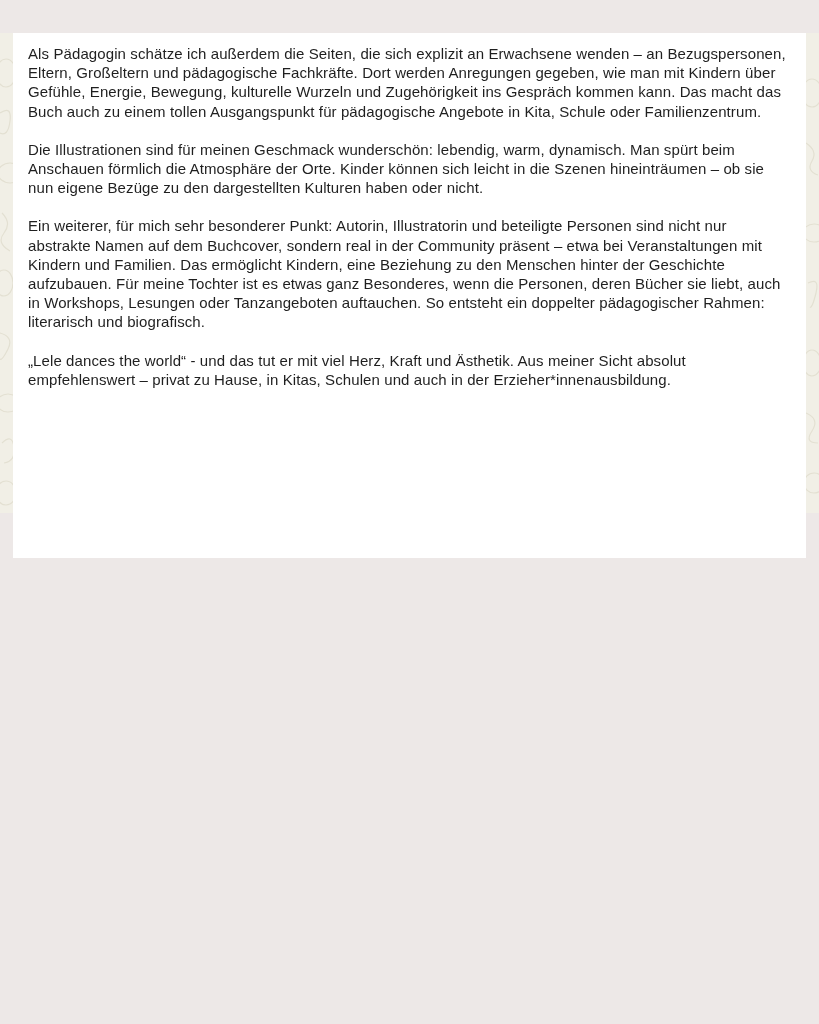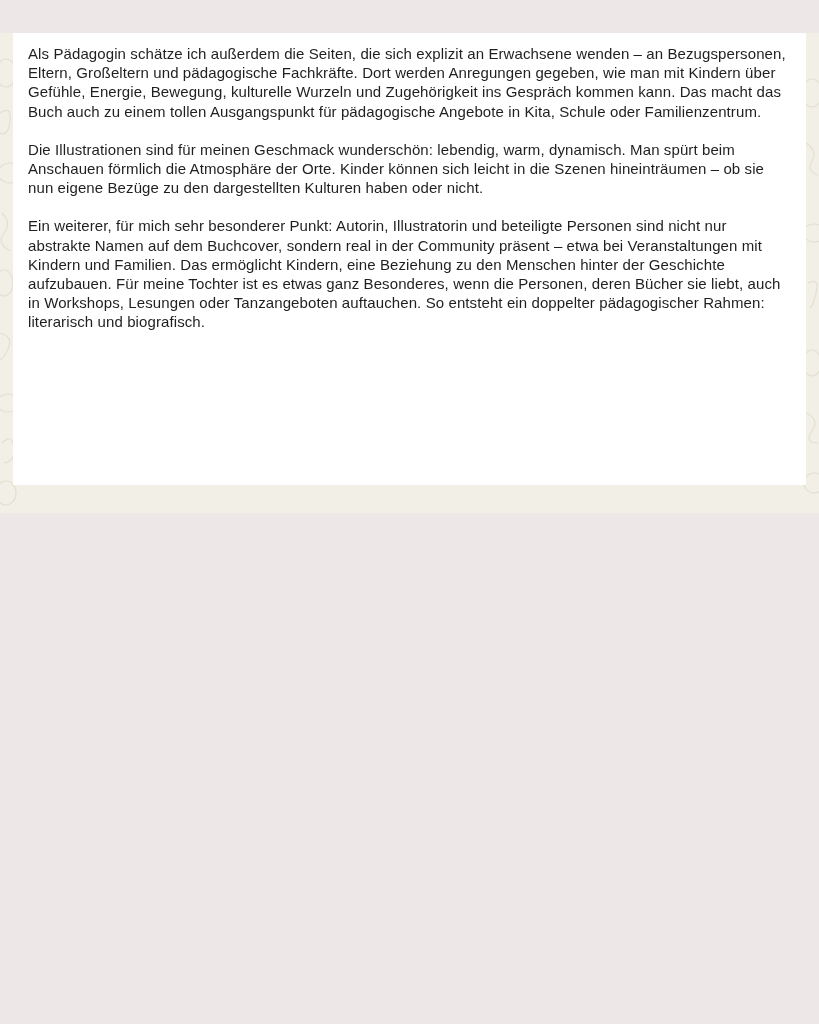--- a/index.html
+++ b/index.html
@@ -25,21 +25,21 @@
   }
   .pattern-band svg {
     display: block;
     opacity: 0.55;
   }
   .content-card {
     position: absolute;
     top: 33px;
     left: 13px;
     width: 793px;
-    height: 452px;
+    height: 525px;
     box-sizing: border-box;
     background: #ffffff;
     padding: 11px 15px 20px 15px;
   }
   .content-card p {
     margin: 0 0 19px 0;
     font-size: 15px;
     line-height: 19.2px;
     letter-spacing: 0.1px;
     color: #1f1f1f;
@@ -77,13 +77,14 @@
       <path d="M806 380 q 14 6 6 18 t 6 12"></path>
       <ellipse cx="814" cy="450" rx="10" ry="10"></ellipse>
     </g>
   </svg>
 </div>
 
 <div class="content-card">
   <p>Als Pädagogin schätze ich außerdem die Seiten, die sich explizit an Erwachsene wenden – an Bezugspersonen, Eltern, Großeltern und pädagogische Fachkräfte. Dort werden Anregungen gegeben, wie man mit Kindern über Gefühle, Energie, Bewegung, kulturelle Wurzeln und Zugehörigkeit ins Gespräch kommen kann. Das macht das Buch auch zu einem tollen Ausgangspunkt für pädagogische Angebote in Kita, Schule oder Familienzentrum.</p>
   <p>Die Illustrationen sind für meinen Geschmack wunderschön: lebendig, warm, dynamisch. Man spürt beim Anschauen förmlich die Atmosphäre der Orte. Kinder können sich leicht in die Szenen hineinträumen – ob sie nun eigene Bezüge zu den dargestellten Kulturen haben oder nicht.</p>
   <p>Ein weiterer, für mich sehr besonderer Punkt: Autorin, Illustratorin und beteiligte Personen sind nicht nur abstrakte Namen auf dem Buchcover, sondern real in der Community präsent – etwa bei Veranstaltungen mit Kindern und Familien. Das ermöglicht Kindern, eine Beziehung zu den Menschen hinter der Geschichte aufzubauen. Für meine Tochter ist es etwas ganz Besonderes, wenn die Personen, deren Bücher sie liebt, auch in Workshops, Lesungen oder Tanzangeboten auftauchen. So entsteht ein doppelter pädagogischer Rahmen: literarisch und biografisch.</p>
+  <p class="no-gap-above tight">„Lele dances the world“ - und das tut er mit viel Herz, Kraft und Ästhetik. Aus meiner Sicht absolut empfehlenswert – privat zu Hause, in Kitas, Schulen und auch in der Erzieher*innenausbildung.</p>
 </div>
 
 </body></html>

